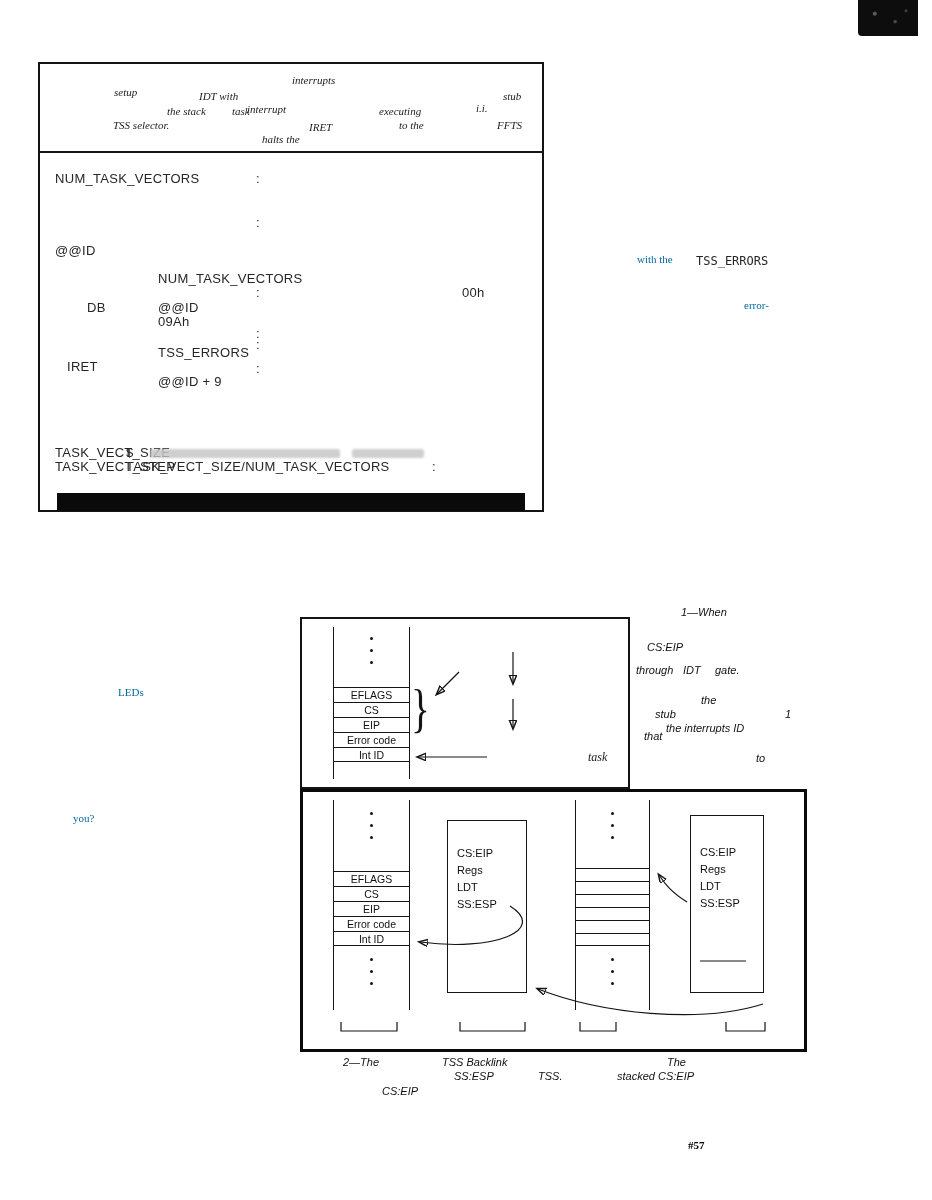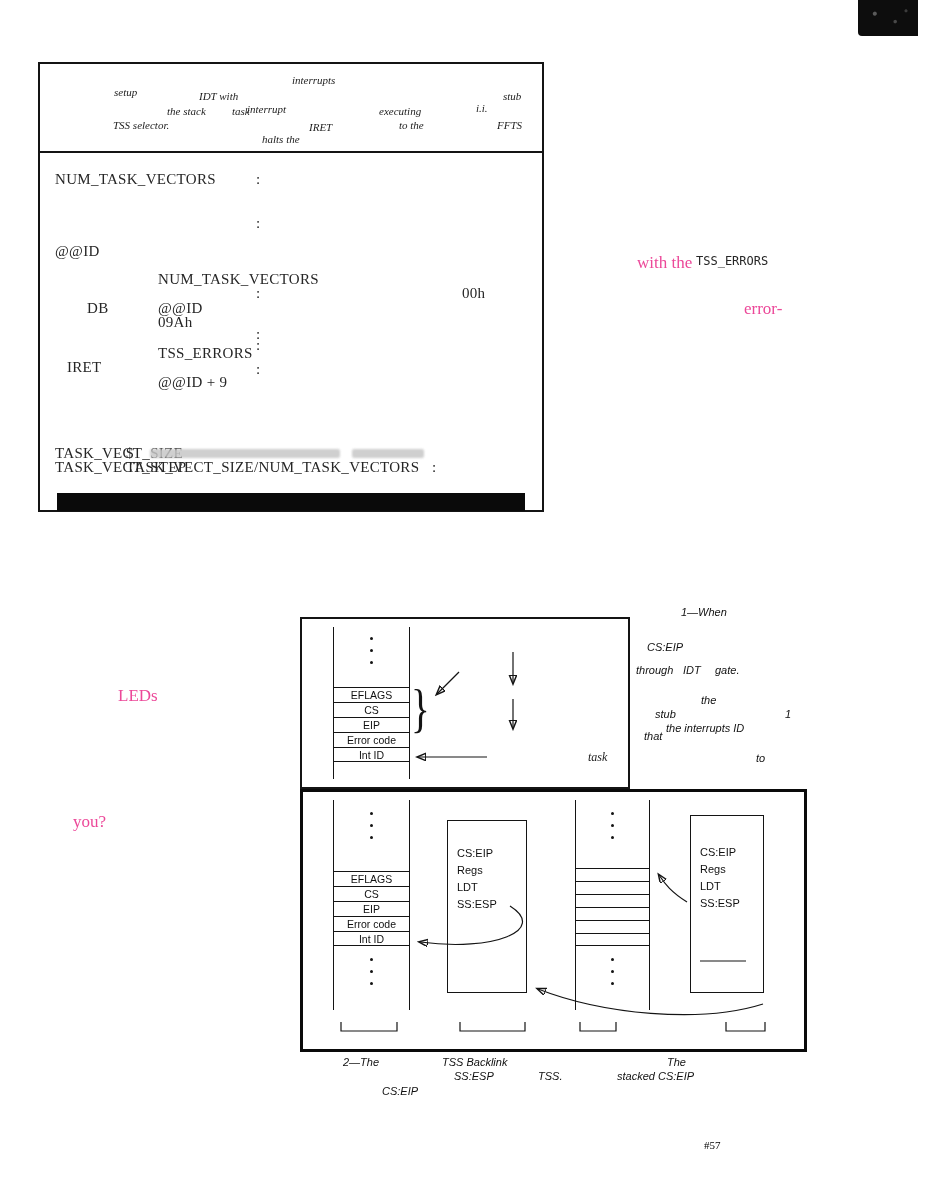--- a/index.html
+++ b/index.html
@@ -2,27 +2,27 @@
 <html><head>
 <meta charset="utf-8">
 <style>
   * { margin:0; padding:0; box-sizing:border-box; }
   html,body { background:#ffffff; }
   .page { position:relative; width:932px; height:1200px; background:#fff; overflow:hidden;
           font-family:"Liberation Serif", serif; color:#1d1d1d; }
   .abs { position:absolute; white-space:nowrap; }
 
   .hdr  { font:italic 11px "Liberation Serif", serif; color:#1c1c1c; }
-  .code { font-family:Liberation Serif, serif; font-size:15px; color:#262626; letter-spacing:.3px; }
-  .marg { font-size:17px; color:#ec4899; }
+  .code { font-family:Liberation Sans, sans-serif; font-size:13px; color:#262626; letter-spacing:.3px; }
+  .marg { font-size:11px; color:#0369a1; }
   .marg-mono { font-family:"DejaVu Sans Mono", monospace; font-size:12px; color:#262626; }
   .note { font:italic 11px "Liberation Sans", sans-serif; color:#101010; }
   .celltxt { font-family:"Liberation Sans", sans-serif; font-size:10.5px; color:#101010; }
   .boxtxt  { font-family:"Liberation Sans", sans-serif; font-size:11px; line-height:17px; color:#101010; }
-  .footer { font-weight:normal; font-size:11px; color:#000;margin-left:16px; }
+  .footer { font-weight:bold; font-size:11px; color:#000; }
 
   .listing-box  { left:38px; top:62px; width:506px; height:450px; border:2px solid #141414; }
   .listing-rule { left:38px; top:151px; width:506px; height:0; border-top:2px solid #141414; }
   .caption-bar  { left:57px; top:493px; width:468px; height:18px; background:#0a0a0a; }
   .smudge { background:#c7c7c7; filter:blur(1px); opacity:.85; border-radius:2px; }
 
   .fig1-box { left:300px; top:617px; width:330px; height:172px; border:2px solid #141414; }
   .fig2-box { left:300px; top:789px; width:507px; height:263px; border:3px solid #0a0a0a; }
 
   .vlines { border-left:1.3px solid #141414; border-right:1.3px solid #141414; }

